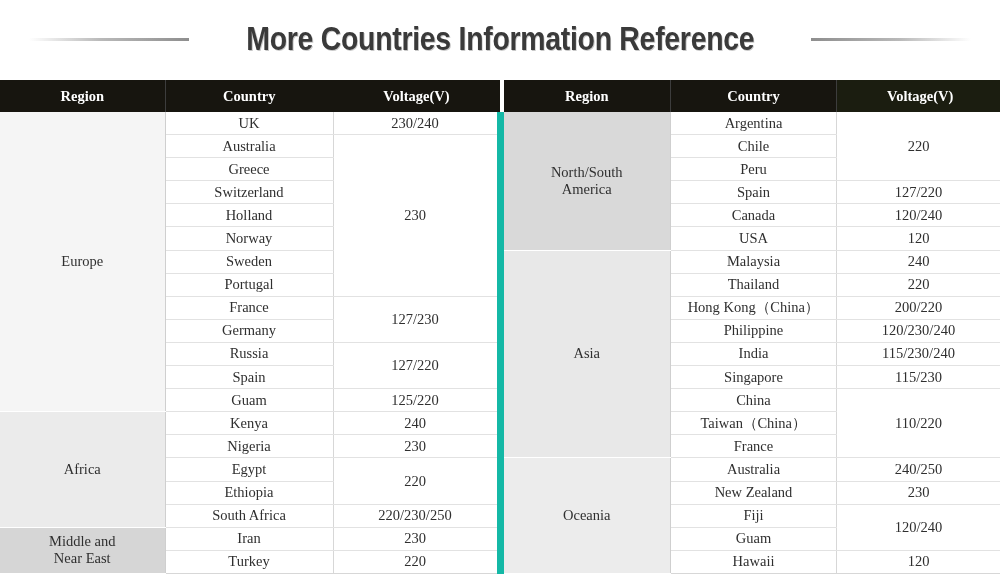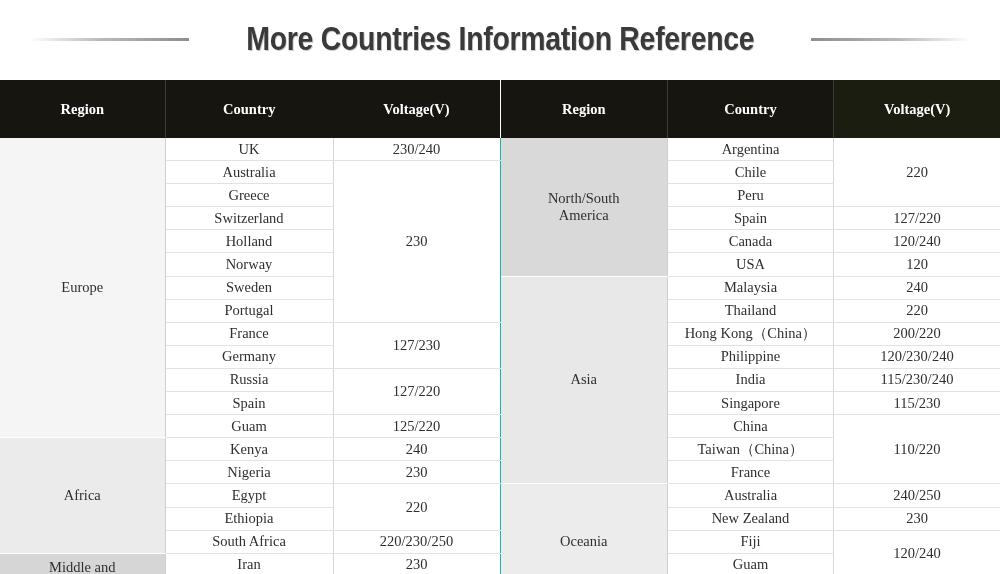--- a/index.html
+++ b/index.html
@@ -67,21 +67,21 @@
   .tbl.left-tbl  { width: 500px; }
   .tbl.right-tbl { width: 500px; }
 
   .tbl th {
     background: #17150f;
     color: #ffffff;
     font-weight: 700;
     font-size: 14.5px;
     height: 24px;
     line-height: 24px;
-    padding: 17px;
+    padding: 4px;
     text-align: center;
     border: none;
     font-family: "Liberation Serif", "DejaVu Serif", serif;
   }
   .tbl th.hdr-accent {
     background: #1b1d10;
   }
   .tbl th.hdr-sep {
     border-left: 1px solid #3d3d3d;
   }
@@ -98,21 +98,21 @@
     overflow: hidden;
   }
   .tbl td.region {
     border-right: 1px solid #cfcfcf;
     border-bottom: 1px solid #ffffff;
     line-height: 1.18;
     white-space: normal;
     text-align: center;
   }
   .tbl td.volt {
-    border-right: 1px solid #14b8a6;
+    border-right: 7px solid #14b8a6;
   }
   .tbl tr:last-child td { border-bottom: 1px solid #d7d7d7; }
 
   
   .sh-europe  { background: #f5f5f5 !important; }
   .sh-africa  { background: #ebebeb !important; }
   .sh-mideast { background: #d6d6d6 !important; }
   .sh-amer    { background: #d9d9d9 !important; }
   .sh-asia    { background: #e8e8e8 !important; }
   .sh-ocean   { background: #ececec !important; }

